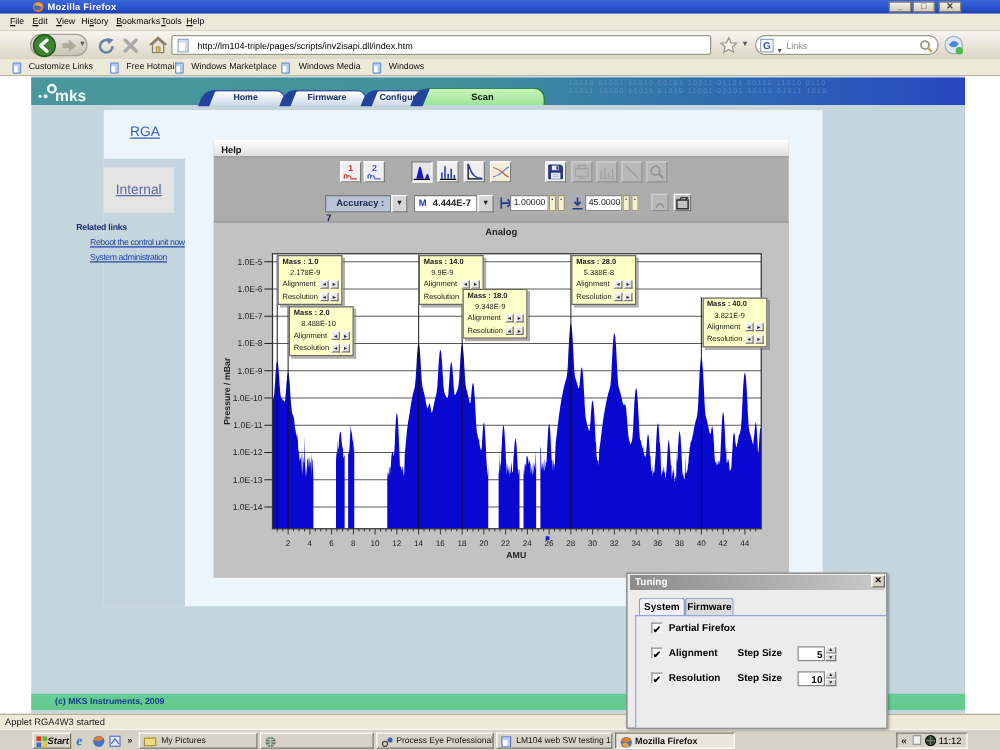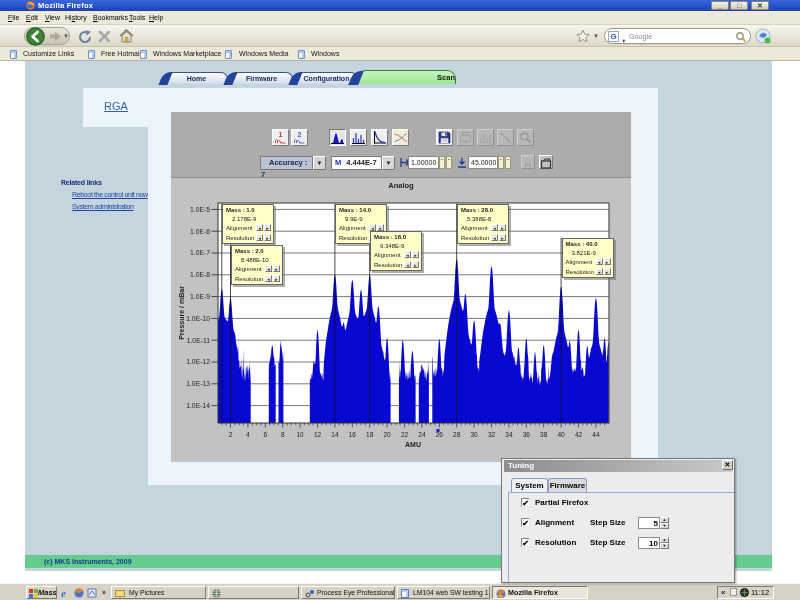--- a/index.html
+++ b/index.html
@@ -16,21 +16,21 @@
 .bicon{position:absolute;top:2px;width:7px;height:9px;background:#fff;border:1px solid #6b8fd4;border-radius:1px;box-shadow:inset -2px 2px 0 #b8cdf0}
 #urlbar{position:absolute;left:137px;top:3px;width:432px;height:16px;background:#fff;border:1px solid #9a9a8a;border-radius:2px;font-size:7.2px;color:#000;line-height:14px}
 #searchbox{position:absolute;left:604px;top:3px;width:147px;height:16px;background:#fff;border:1px solid #9a9a8a;border-radius:8px;font-size:7.2px;color:#888;line-height:14px}
 
 #pagebg{left:0;top:61px;width:800px;height:510px;background:#fff}
 #bluebg{left:25px;top:61px;width:747px;height:510px;background:#c5d5de}
 #hdr{left:25px;top:62px;width:747px;height:22px;background:linear-gradient(90deg,#4a979d 0%,#41929b 45%,#2f6fae 72%,#2746c0 100%)}
 #palebox{left:83px;top:88px;width:575px;height:397px;background:#ecf5fb}
 #sideblue{left:83px;top:127px;width:65px;height:358px;background:#c5d5de}
 .tabw{position:absolute;top:72px;height:12px;background:linear-gradient(#ffffff,#cfdaec);border:1px solid #33539e;border-bottom:none;border-radius:9px 7px 0 0;color:#1a2d66;font-weight:bold;font-size:7px;text-align:center;line-height:12px}.tabw i{position:absolute;left:-5px;bottom:-1px;width:9px;height:13px;background:#24449c;transform:skewX(-22deg);border-radius:7px 0 0 0;font-style:normal}
-#tabscan{position:absolute;left:356px;top:70px;width:100px;height:14px;background:linear-gradient(#c8f5bd,#9ce595);border:1.5px solid #2e8040;border-bottom:none;border-radius:9px 9px 0 0;color:#0a1a0a;font-weight:bold;font-size:7.5px;text-align:right;line-height:14px}
+#tabscan{position:absolute;left:336px;top:70px;width:100px;height:14px;background:linear-gradient(#c8f5bd,#9ce595);border:1.5px solid #2e8040;border-bottom:none;border-radius:9px 9px 0 0;color:#0a1a0a;font-weight:bold;font-size:7.5px;text-align:center;line-height:14px}
 #rga{left:83px;top:100px;width:66px;text-align:center;font-size:11px;color:#3b5fae;text-decoration:underline}
 #internal{left:83px;top:134px;width:56px;height:36px;background:#e4e4e4;color:#5b6b9e;font-size:11px;text-decoration:underline;text-align:center;line-height:36px}
 #rel{left:61px;top:179px;font-size:7px;letter-spacing:-0.2px;font-weight:bold;color:#1b2f73}
 .rlink{position:absolute;left:72px;font-size:7px;letter-spacing:-0.35px;color:#2244a8;text-decoration:underline}
 #footer{left:25px;top:555px;width:747px;height:13px;background:#66cb90;color:#123b8c;font-size:7px;font-weight:bold;line-height:13px}
 
 #applet{left:171px;top:112px;width:460px;height:350px;background:#acacac}
 #amenu{left:171px;top:112px;width:460px;height:14px;background:linear-gradient(#ffffff,#dedede);border-bottom:1px solid #9a9a9a;font-size:7.5px;font-weight:bold;color:#111}
 #chartpanel{left:171px;top:177px;width:460px;height:285px;background:#c2c2c2;border-top:1px solid #8f8f8f}
 .tbtn{position:absolute;width:17px;height:17px;background:#efefef;border:1px solid;border-color:#ffffff #7a7a7a #7a7a7a #ffffff}
@@ -47,21 +47,21 @@
 .tip .t3{position:absolute;left:3px;top:20px}
 .tip .t4{position:absolute;left:3px;top:30px}
 .sp2{position:absolute;width:16px;height:8px}
 .sp2 i{position:absolute;top:0;width:7px;height:7px;background:#e8e8e8;border:1px solid;border-color:#fff #777 #777 #fff;font-style:normal;font-size:5px;line-height:6px;text-align:center;color:#333}
 
 #statusbar{left:0;top:571px;width:800px;height:12px;background:#ece9d8;border-top:1px solid #b5ae98;font-size:7.5px;color:#222;line-height:11px}
 #taskbar{left:0;top:583px;width:800px;height:17px;background:#d6d2c6;border-top:1px solid #f6f4ee}
 .taskbtn{position:absolute;top:2px;height:13px;background:#d6d2c6;border:1px solid;border-color:#fefcf6 #7d7a6e #7d7a6e #fefcf6;font-size:6.8px;color:#111;line-height:11px;white-space:nowrap;overflow:hidden}
 .taskbtn.active{background:#e9e7dd;border-color:#7d7a6e #fefcf6 #fefcf6 #7d7a6e;font-weight:bold}
 
-#tuning{left:501px;top:458px;width:234px;height:125px;background:#ececec;border:1px solid #7a7a7a;box-shadow:1px 1px 2px rgba(0,0,0,.35);z-index:20;overflow:hidden}
+#tuning{left:501px;top:458px;width:209px;height:125px;background:#ececec;border:1px solid #7a7a7a;box-shadow:1px 1px 2px rgba(0,0,0,.35);z-index:20;overflow:hidden}
 #tuning .tbar{position:absolute;left:2px;top:1px;right:2px;height:12px;background:linear-gradient(90deg,#8c8c8c,#c9c9c9);color:#fff;font-size:8px;font-weight:bold;line-height:12px;padding-left:4px}
 #tuning .xbtn{position:absolute;right:1px;top:1px;width:11px;height:10px;background:#d6d2c6;border:1px solid;border-color:#fff #6a6a6a #6a6a6a #fff;font-size:7px;line-height:8px;text-align:center;color:#000;font-weight:bold}
 .jtab{position:absolute;top:19px;height:14px;border:1px solid #8c9cc8;border-bottom:none;border-radius:3px 3px 0 0;font-size:8px;font-weight:bold;text-align:center;line-height:13px;color:#000}
 #jpanel{position:absolute;left:6px;top:33px;width:249px;height:100px;border:1px solid #95a7d8;background:#ececec}
 .jcheck{position:absolute;width:9px;height:9px;background:#fff;border:1px solid;border-color:#888 #e8e8e8 #e8e8e8 #888;color:#000;font-size:8px;font-weight:bold;line-height:9px;text-align:center}
 .jlbl{position:absolute;font-size:8px;font-weight:bold;color:#000}
 .jspin{position:absolute;width:22px;height:12px;background:#fff;border:1px solid #8a8a8a;font-size:8px;font-weight:bold;text-align:right;line-height:11px;padding-right:1px}
 .jud{position:absolute;width:9px;height:12px}
 .jud i{position:absolute;left:0;width:9px;height:6px;background:#dcdcdc;border:1px solid;border-color:#fff #777 #777 #fff;font-style:normal;font-size:4px;line-height:4px;text-align:center;color:#222}
 </style></head><body>
@@ -103,28 +103,32 @@
         <path d="M7.5 0.2 L13 1.8 L8.8 5.4 Z" fill="#6b82a8"></path>
       </svg>
  <svg class="abs" style="left:98px;top:5px" width="13" height="13" viewBox="0 0 13 13">
         <path d="M2 2 L11 11 M11 2 L2 11" stroke="#a9a9a9" stroke-width="2.6" stroke-linecap="round"></path>
       </svg>
  <svg class="abs" style="left:119px;top:4px" width="15" height="14" viewBox="0 0 15 14">
         <path d="M1 7 L7.5 1 L14 7" fill="none" stroke="#8a7f65" stroke-width="1.6"></path>
         <path d="M3 6.5 L7.5 2.5 L12 6.5 V13 H3 Z" fill="#e8e2d0" stroke="#8a7f65" stroke-width="1"></path>
         <rect x="6" y="8.5" width="3" height="4.5" fill="#e0b83a" stroke="#8a7f65" stroke-width=".6"></rect>
       </svg>
+ <div class="abs" id="urlbar">
+        <span class="abs" style="left:4px;top:2px;width:9px;height:11px;background:#fff;border:1px solid #9aa8c8;box-shadow:inset -2px 2px 0 #cddcf2"></span>
+        <span style="position:absolute;left:20px;top:1px">http://lm104-triple/pages/scripts/inv2isapi.dll/index.htm</span>
+      </div>
  <svg class="abs" style="left:576px;top:4px" width="14" height="14" viewBox="0 0 14 14">
         <path d="M7 1.2 L8.8 5.2 L13.2 5.6 L9.9 8.5 L10.9 12.8 L7 10.5 L3.1 12.8 L4.1 8.5 L0.8 5.6 L5.2 5.2 Z" fill="#f4f2ea" stroke="#9a958a" stroke-width="1"></path>
       </svg>
  <span class="abs" style="left:593px;top:8px;font-size:6px;color:#555">▼</span>
  <div class="abs" id="searchbox">
         <span class="abs" style="left:3px;top:2px;width:11px;height:11px;border:1px solid #9ab;background:#fff;color:#2a52c8;font-weight:bold;font-size:8px;line-height:10px;text-align:center">G</span>
         <span class="abs" style="left:16px;top:5px;font-size:5.5px;color:#555">▼</span>
-        <span style="position:absolute;left:24px;top:1px">Google</span>
+        <span style="position:absolute;left:24px;top:1px">Links</span>
  <svg class="abs" style="left:130px;top:2px" width="12" height="12" viewBox="0 0 12 12">
           <circle cx="5" cy="5" r="3.2" fill="none" stroke="#9a958a" stroke-width="1.4"></circle>
           <path d="M7.5 7.5 L10.5 10.5" stroke="#caa84a" stroke-width="2"></path>
         </svg>
       </div>
  <svg class="abs" style="left:755px;top:3px" width="16" height="16" viewBox="0 0 16 16">
         <circle cx="8" cy="8" r="7" fill="#dfe8f2" stroke="#9ab0cc"></circle>
         <path d="M4 8 Q8 2 12 7 Q9 12 4 8" fill="#4a86d8"></path>
         <circle cx="12.5" cy="12.5" r="3" fill="#4db84d"></circle>
       </svg>
@@ -137,33 +141,46 @@
  <span class="bicon" style="left:140px"></span>
       <span style="left:153px">Windows Marketplace</span>
  <span class="bicon" style="left:225px"></span>
       <span style="left:239px">Windows Media</span>
  <span class="bicon" style="left:298px"></span>
       <span style="left:311px">Windows</span>
 </div>
 
 <div class="abs" id="pagebg"></div>
 <div class="abs" id="bluebg"></div>
+<div class="abs" id="hdr">
+ <svg class="abs" style="left:4px;top:4px" width="42" height="16" viewBox="0 0 42 16">
+        <circle cx="3" cy="11" r="1.3" fill="#d8eaec"></circle>
+        <circle cx="7.5" cy="11" r="1.7" fill="#d8eaec"></circle>
+        <circle cx="12.5" cy="5" r="3" fill="none" stroke="#e8f4f5" stroke-width="2"></circle>
+        <text x="15" y="14.5" font-family="Liberation Sans,sans-serif" font-size="12.5" font-weight="bold" fill="#f2fafa">mks</text>
+      </svg>
+ <div class="abs" style="left:430px;top:2px;width:310px;height:15px;color:#8fb0e0;font-size:5.5px;letter-spacing:1.2px;overflow:hidden;opacity:.4">10110 01001 11010 00101 10011 01101 00110 11010 0110<br>01011 10100 10011 01010 11001 00101 10110 01011 1010</div>
+</div>
 <div class="abs" id="palebox"></div>
 <div class="abs" id="sideblue"></div>
 <div class="tabw" style="left:165px;width:63px"><i></i>Home</div>
 <div class="tabw" style="left:230px;width:63px"><i></i>Firmware</div>
 <div class="tabw" style="left:295px;width:63px"><i></i>Configuration</div>
 <div id="tabscan"><i style="position:absolute;left:-6px;bottom:-1px;width:10px;height:14px;background:#24449c;transform:skewX(-22deg);border-radius:7px 0 0 0;font-style:normal"></i>Scan</div>
 <div class="abs" id="rga">RGA</div>
+<div class="abs" id="internal">Internal</div>
 <div class="abs" id="rel">Related links</div>
 <div class="rlink" style="top:191px">Reboot the control unit now</div>
 <div class="rlink" style="top:203px">System administration</div>
 <div class="abs" id="footer"><span style="margin-left:19px">(c) MKS Instruments, 2009</span></div>
 
 <div class="abs" id="applet"></div>
+<div class="abs" id="amenu">
+      <span style="position:absolute;left:6px;top:3px">Help</span>
+    </div>
 <div class="abs" id="chartpanel"></div>
 
 <div class="tbtn" style="left:272px;top:129px"><svg width="15" height="15" viewBox="0 0 15 15">
         <text x="5.5" y="6.5" font-size="7" font-weight="bold" fill="#cc3333" font-family="Liberation Sans,sans-serif">1</text>
         <path d="M2.5 13 V10.5 Q3.5 8.5 4.5 10.5 V13 M4.5 11.5 Q6 9.5 7.5 11.5 V13 M7.5 13 H12.5" stroke="#cc4444" fill="none" stroke-width="1"></path>
       </svg></div>
 <div class="tbtn" style="left:291px;top:129px"><svg width="15" height="15" viewBox="0 0 15 15">
         <text x="5.5" y="6.5" font-size="7" font-weight="bold" fill="#4455bb" font-family="Liberation Sans,sans-serif">2</text>
         <path d="M2.5 13 V10.5 Q3.5 8.5 4.5 10.5 V13 M4.5 11.5 Q6 9.5 7.5 11.5 V13 M7.5 13 H12.5" stroke="#5566bb" fill="none" stroke-width="1"></path>
       </svg></div>
@@ -501,30 +518,31 @@
  <span class="jcheck" style="left:19px;top:79px">✔</span>
       <span class="jlbl" style="left:33px;top:79px">Resolution</span>
  <span class="jlbl" style="left:88px;top:79px">Step Size</span>
  <span class="jspin" style="left:136px;top:78px">10</span>
  <span class="jud" style="left:158px;top:78px">
         <i style="top:0">▲</i>
         <i style="top:6px">▼</i>
       </span>
 </div>
 
+<div class="abs" id="statusbar"><span style="margin-left:4px">Applet RGA4W3 started</span></div>
 
 <div class="abs" id="taskbar">
  <div class="taskbtn" style="left:26px;width:31px;font-weight:bold;font-style:italic;font-size:7.5px;line-height:11px">
   <svg class="abs" style="left:2px;top:2px" width="9" height="9" viewBox="0 0 9 9">
           <rect x="0" y="0" width="4" height="4" fill="#d83a1e"></rect>
           <rect x="5" y="0" width="4" height="4" fill="#6fae3a"></rect>
           <rect x="0" y="5" width="4" height="4" fill="#3a6fd8"></rect>
           <rect x="5" y="5" width="4" height="4" fill="#e8c43a"></rect>
         </svg>
-  <span style="margin-left:11px">Mass</span></div>
+  <span style="margin-left:11px">Start</span></div>
  <span class="abs" style="left:61px;top:3px;width:10px;height:11px;color:#2a6fd8;font-size:11px;font-weight:bold;font-style:italic;font-family:'Liberation Serif',serif">e</span>
  <svg class="abs" style="left:74px;top:4px" width="10" height="10" viewBox="0 0 10 10">
         <circle cx="5" cy="5" r="4.5" fill="#4a72c8"></circle>
         <path d="M1 4 A4.5 4.5 0 0 1 9 3 L5 5 Z" fill="#e87f2a"></path>
       </svg>
  <svg class="abs" style="left:87px;top:4px" width="10" height="10" viewBox="0 0 10 10">
         <rect x="1" y="1" width="8" height="8" fill="#e8e8f4" stroke="#5a7ac8"></rect>
         <path d="M2 7 L5 3 L8 7" stroke="#4a6ac8" fill="none"></path>
       </svg>
  <span class="abs" style="left:102px;top:5px;font-size:7px;font-weight:bold;color:#222">»</span>

